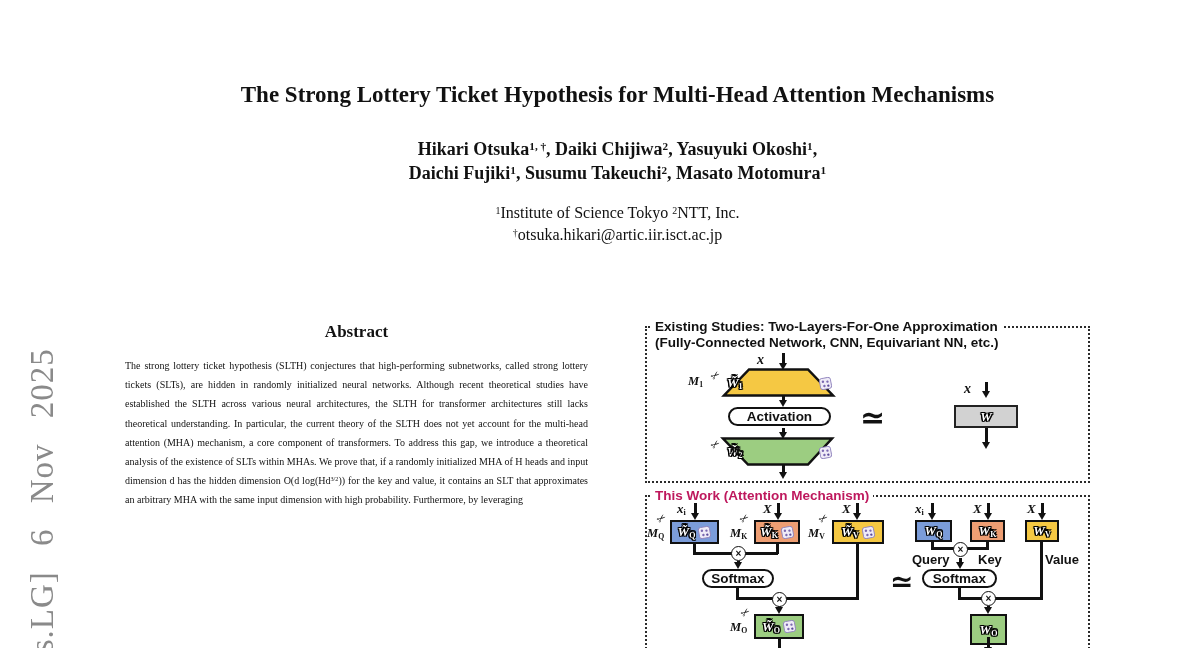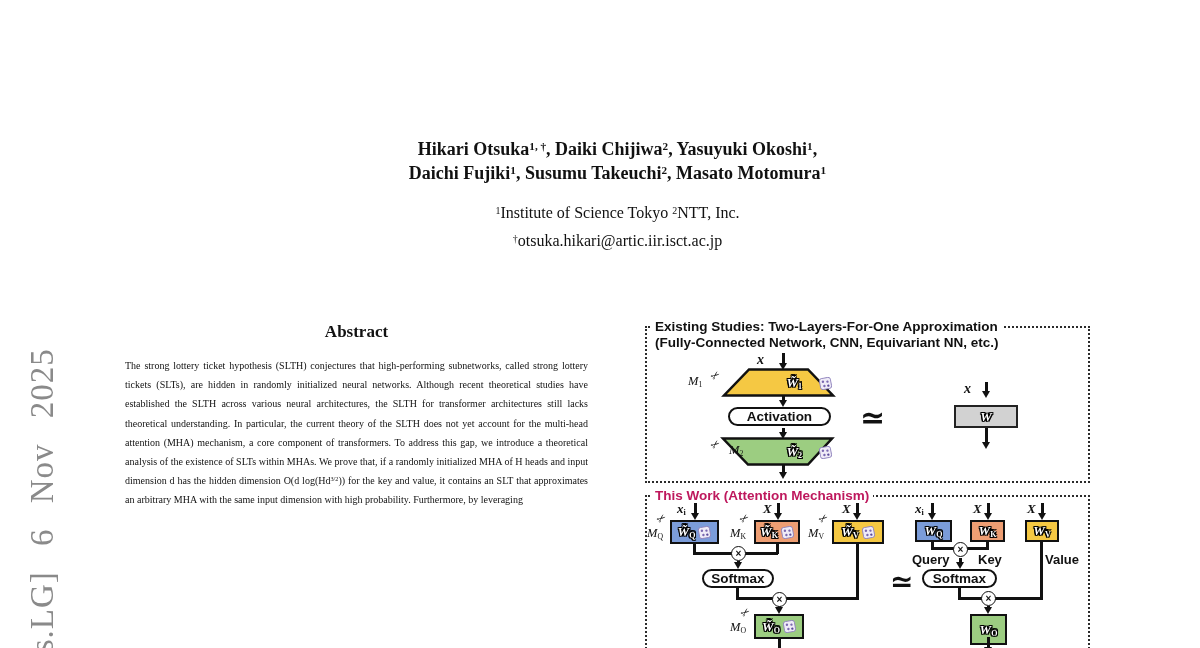--- a/index.html
+++ b/index.html
@@ -11,21 +11,21 @@
   .stamp{position:absolute;left:24px;top:668px;transform:rotate(-90deg);transform-origin:0 0;
          white-space:nowrap;font-family:"Liberation Serif",serif;font-size:33px;color:#8a8a8a;
          letter-spacing:1px;word-spacing:16px;}
 
   
   .title{position:absolute;left:100px;top:82px;width:1035px;margin:0;text-align:center;
          font-size:23px;font-weight:bold;}
   .authors{position:absolute;left:100px;width:1035px;text-align:center;font-size:18px;font-weight:bold;}
   .authors.l1{top:139px;} .authors.l2{top:163px;}
   .affil{position:absolute;left:100px;top:204px;width:1035px;text-align:center;font-size:16px;}
-  .email{position:absolute;left:100px;top:232px;width:1035px;text-align:center;font-size:16px;}
+  .email{position:absolute;left:100px;top:226px;width:1035px;text-align:center;font-size:16px;}
   sup{font-size:0.62em;vertical-align:0.45em;line-height:0;}
   sub{font-size:0.62em;vertical-align:-0.2em;line-height:0;font-style:normal;}
 
   
   .abs-head{position:absolute;left:125px;top:322px;width:463px;text-align:center;
             font-size:17px;font-weight:bold;}
   .abs-body{position:absolute;left:125px;top:356px;width:463px;font-size:10px;line-height:19.2px;
             text-align:justify;}
 
   
@@ -39,29 +39,29 @@
   .boxtitle.green{color:#be185d;}
 
   
   .ar{position:absolute;width:2.6px;background:#111;}
   .ar::after{content:'';position:absolute;top:100%;left:50%;transform:translateX(-50%);
              border-left:4.6px solid transparent;border-right:4.6px solid transparent;
              border-top:7px solid #111;}
   .hl{position:absolute;height:2.6px;background:#111;}
   .vl{position:absolute;width:2.6px;background:#111;}
   .inlabel{position:absolute;font-size:14px;font-weight:bold;font-style:italic;white-space:nowrap;}
-  .mask{position:absolute;font-size:12.5px;font-weight:normal;font-style:italic;white-space:nowrap;text-align:center;}
+  .mask{position:absolute;font-size:12.5px;font-weight:bold;font-style:italic;white-space:nowrap;text-align:center;}
   .scissors{position:absolute;font-family:"DejaVu Sans",sans-serif;font-style:normal;
             font-size:11px;transform:rotate(-40deg);line-height:1;}
   .wbox{position:absolute;border:2px solid #111;display:flex;align-items:center;justify-content:center;
         gap:3px;box-sizing:border-box;}
   .wlabel{font-size:13px;font-weight:bold;font-style:italic;color:#fff;white-space:nowrap;
           text-shadow:-1.2px -1.2px 0 #000,1.2px -1.2px 0 #000,-1.2px 1.2px 0 #000,
                       1.2px 1.2px 0 #000,-1.2px 0 0 #000,1.2px 0 0 #000,0 -1.2px 0 #000,0 1.2px 0 #000;}
-  .traplabel{position:absolute;display:flex;align-items:center;justify-content:flex-end;gap:17px;}
+  .traplabel{position:absolute;display:flex;align-items:center;justify-content:space-between;gap:11px;}
   .pill{position:absolute;border:2.5px solid #111;border-radius:11px;background:#fff;
         display:flex;align-items:center;justify-content:center;
         font-family:"Liberation Sans",sans-serif;font-weight:bold;font-size:13.5px;box-sizing:border-box;}
   .otimes{position:absolute;width:15px;height:15px;border:1.8px solid #111;border-radius:50%;
           background:#fff;display:flex;align-items:center;justify-content:center;box-sizing:border-box;
           font-family:"Liberation Sans",sans-serif;font-weight:bold;font-size:10px;line-height:1;z-index:3;}
   .approx{position:absolute;font-family:"DejaVu Sans",sans-serif;font-weight:bold;}
   .qkv{position:absolute;font-family:"Liberation Sans",sans-serif;font-weight:bold;font-size:13px;
        white-space:nowrap;}
   svg.trap{position:absolute;overflow:visible;}
@@ -69,20 +69,21 @@
   .blue{background:#7b9cd9;} .orange{background:#ee9e73;} .yellow{background:#f5c843;}
   .green-fill{background:#9ccd81;} .gray{background:#d2d2d2;}
 </style>
 </head>
 <body>
 
 <div class="page">
 
   <div class="stamp">cs.LG]  6 Nov 2025</div>
 
+  <h1 class="title">The Strong Lottery Ticket Hypothesis for Multi-Head Attention Mechanisms</h1>
   <div class="authors l1">Hikari Otsuka<sup>1, †</sup>, Daiki Chijiwa<sup>2</sup>, Yasuyuki Okoshi<sup>1</sup>,</div>
   <div class="authors l2">Daichi Fujiki<sup>1</sup>, Susumu Takeuchi<sup>2</sup>, Masato Motomura<sup>1</sup></div>
   <div class="affil"><sup>1</sup>Institute of Science Tokyo   <sup>2</sup>NTT, Inc.</div>
   <div class="email"><sup>†</sup>otsuka.hikari@artic.iir.isct.ac.jp</div>
 
   <div class="abs-head">Abstract</div>
   <div class="abs-body">The strong lottery ticket hypothesis (SLTH) conjectures that high-performing subnetworks, called strong lottery tickets (SLTs), are hidden in randomly initialized neural networks. Although recent theoretical studies have established the SLTH across various neural architectures, the SLTH for transformer architectures still lacks theoretical understanding. In particular, the current theory of the SLTH does not yet account for the multi-head attention (MHA) mechanism, a core component of transformers. To address this gap, we introduce a theoretical analysis of the existence of SLTs within MHAs. We prove that, if a randomly initialized MHA of H heads and input dimension d has the hidden dimension O(d log(Hd<sup>3/2</sup>)) for the key and value, it contains an SLT that approximates an arbitrary MHA with the same input dimension with high probability. Furthermore, by leveraging</div>
 
   <div class="fig-box box-existing">
     <span class="boxtitle t1">Existing Studies: Two-Layers-For-One Approximation</span>

